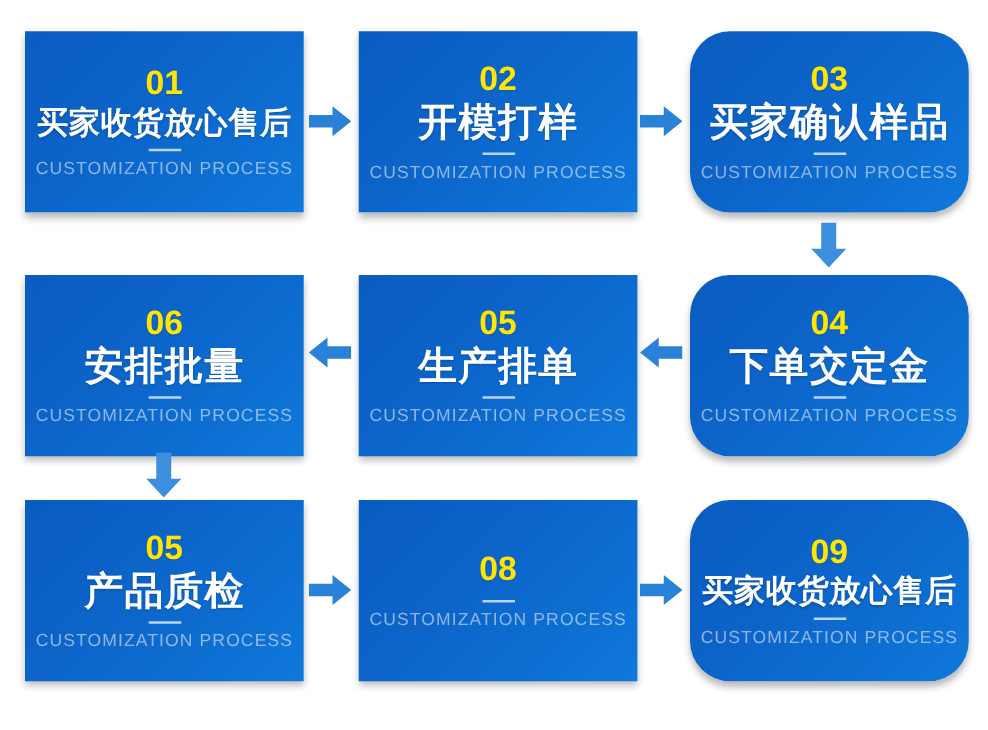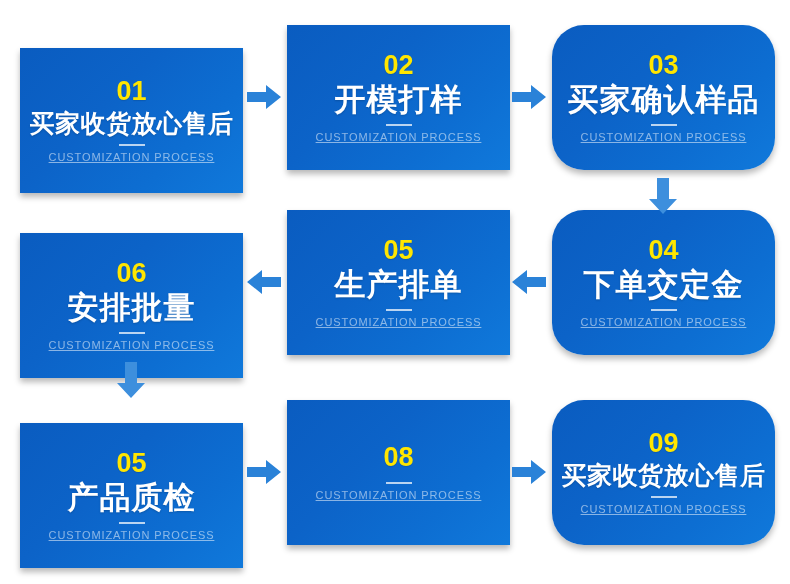--- a/index.html
+++ b/index.html
@@ -57,35 +57,34 @@
 
   .card .rule {
     width: 26px;
     height: 2px;
     background: rgba(255,255,255,0.72);
     margin: 7px 0 5px 0;
   }
 
   .card .sub {
     color: rgba(255,255,255,0.52);
-    font-size: 11px;
+    font-size: 14px;
     letter-spacing: 0.9px;
     white-space: nowrap;
     font-weight: normal;
-    text-decoration: underline;
   }
 
   
   .card.wide .title { font-size: 25px; letter-spacing: 0.5px; }
 
   
   .r1 { top: 25px; }
-  .r2 { top: 210px; }
+  .r2 { top: 220px; }
   .r3 { top: 400px; }
-  .c1 { left: 20px; margin-top: 23px; }
+  .c1 { left: 20px; }
   .c2 { left: 287px; }
   .c3 { left: 552px; border-radius: 32px; }
 
   
   .arrow {
     position: absolute;
     width: 34px;
     height: 30px;
   }
   .arrow svg { display: block; width: 100%; height: 100%; }

